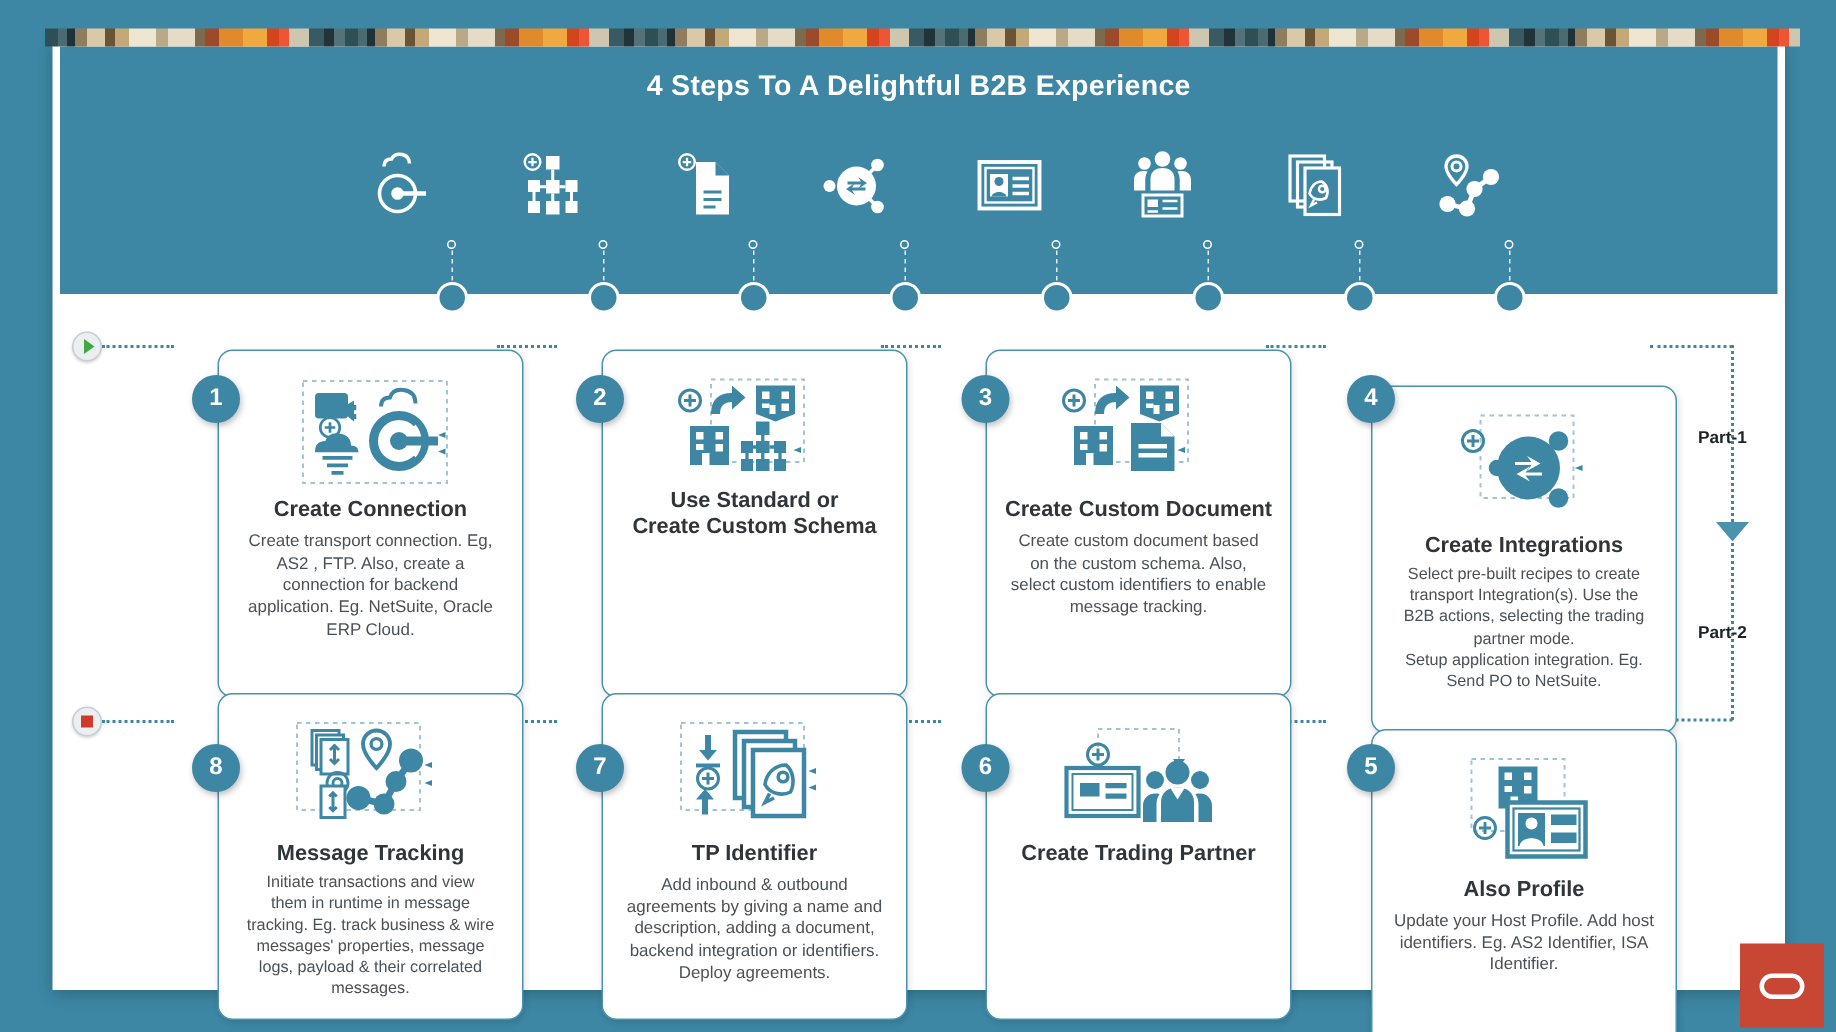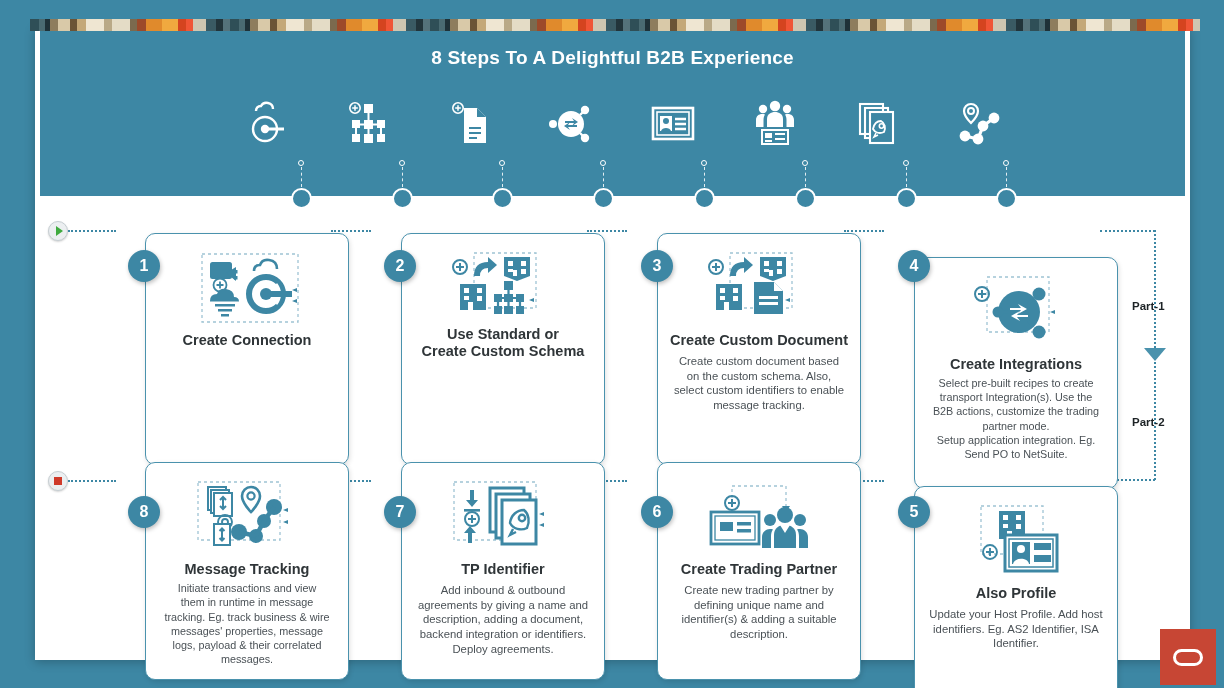--- a/index.html
+++ b/index.html
@@ -171,21 +171,21 @@
 </head>
 <body>
 
 <div id="stage">
 
   <div id="texture-strip"></div>
 
   <div id="page-card">
 
     <div id="header-band">
-      <div id="page-title">8 Steps To A Delightful B2B Experience</div>
+      <div id="page-title">4 Steps To A Delightful B2B Experience</div>
 
       <div class="hdr-icon" style="left:195px;">
         <svg width="42" height="46" viewBox="0 0 42 46" fill="none" stroke="#fff" stroke-width="2.4">
           <path d="M11 11 q0-5 5-5 q2-4 7-3 q5 1 5 6" fill="none"></path>
           <circle cx="20" cy="29" r="12"></circle>
           <circle cx="20" cy="29" r="4.2" fill="#fff" stroke="none"></circle>
           <path d="M20 29 H39" stroke-width="3"></path>
           <path d="M20 17.2 a12 12 0 0 0 0 23.6" stroke="none" fill="none"></path>
           <path d="M20 17 A12 12 0 1 0 20 41" stroke-width="0"></path>
         </svg>
@@ -301,21 +301,21 @@
     </div>
     <div class="dotline-h" style="left:33px; top:202px; width:48px;"></div>
     <div class="dotline-h" style="left:296px; top:202px; width:40px;"></div>
     <div class="dotline-h" style="left:552px; top:202px; width:40px;"></div>
     <div class="dotline-h" style="left:809px; top:202px; width:40px;"></div>
 
     <div class="dotline-h" style="left:1065px; top:202px; width:55px;"></div>
     <div class="dotline-v" style="left:1119px; top:202px; height:250px;"></div>
     <div class="dotline-h" style="left:1065px; top:451px; width:55px;"></div>
     <div id="arrow-down" style="left:1109px; top:320px;"></div>
-    <div class="part-label" style="left:1097px; top:272px;">Part-1</div>
+    <div class="part-label" style="left:1097px; top:258px;">Part-1</div>
     <div class="part-label" style="left:1097px; top:388px;">Part-2</div>
 
     <div class="end-marker" style="left:13px; top:443px;">
       <span class="sq-stop"></span>
     </div>
     <div class="dotline-h" style="left:33px; top:452px; width:48px;"></div>
     <div class="dotline-h" style="left:296px; top:452px; width:40px;"></div>
     <div class="dotline-h" style="left:552px; top:452px; width:40px;"></div>
     <div class="dotline-h" style="left:809px; top:452px; width:40px;"></div>
 
@@ -353,20 +353,25 @@
             <circle cx="84" cy="44" r="17" fill="none" stroke="#3d87a4" stroke-width="6"></circle>
             <path d="M95 33 A17 17 0 0 1 95 55 L92 51 A12 12 0 0 0 92 37 z" fill="#fff"></path>
             <circle cx="84" cy="44" r="6" fill="#3d87a4"></circle>
             <rect x="84" y="41" width="26" height="6" fill="#3d87a4"></rect>
           </g>
           <path d="M115 38l-5 2 5 2z" fill="#3d87a4"></path>
           <path d="M115 49l-5 2 5 2z" fill="#3d87a4"></path>
         </svg>
       </div>
       <div class="card-title">Create Connection</div>
+      <div class="card-desc">Create transport connection. Eg,
+AS2 , FTP. Also, create a
+connection for backend
+application.  Eg. NetSuite, Oracle
+ERP Cloud.</div>
     </div>
 
     <div class="card row1 c2">
       <div class="card-icon">
         <svg width="130" height="80" viewBox="0 0 130 80">
           <rect x="36" y="3" width="62" height="55" fill="none" stroke="#9fc4d4" stroke-width="1.3" stroke-dasharray="3 3"></rect>
           <g fill="none" stroke="#3d87a4" stroke-width="2">
             <circle cx="22" cy="17" r="7"></circle>
               <path d="M22 13v8M18 17h8"></path>
           </g>
@@ -463,21 +468,21 @@
           <g fill="#fff">
             <path d="M59 34h11l-3-4 9 5-9 5 3-4H59z"></path>
             <path d="M77 43H66l3 4-9-5 9-5-3 4h11z"></path>
           </g>
           <path d="M104 36l-5 2 5 2z" fill="#3d87a4"></path>
         </svg>
       </div>
       <div class="card-title">Create Integrations</div>
       <div class="card-desc" style="top:118px;font-size:10.8px;line-height:14.2px;">Select pre-built recipes to create
 transport Integration(s). Use the
-B2B actions, customize the trading
+B2B actions, selecting the trading
 partner mode.
 Setup application integration. Eg.
 Send PO to NetSuite.</div>
     </div>
 
     <div class="card row2 c4">
       <div class="card-icon">
         <svg width="130" height="80" viewBox="0 0 130 80">
           <rect x="30" y="3" width="62" height="48" fill="none" stroke="#9fc4d4" stroke-width="1.3" stroke-dasharray="3 3"></rect>
           <g fill="#3d87a4">
@@ -530,24 +535,20 @@
             <circle cx="76" cy="42" r="6"></circle>
             <circle cx="106" cy="42" r="6"></circle>
             <path d="M80 70V57c0-7 5-10 11-10s11 3 11 10v13z"></path>
             <path d="M68 70V59c0-5 4-8 8-8 1 0 2 0 3 .5-1.5 2-2 4.5-2 7V70z"></path>
             <path d="M114 70V59c0-5-4-8-8-8-1 0-2 0-3 .5 1.5 2 2 4.5 2 7V70z"></path>
             <path d="M86 47h10l-5 8z" fill="#fff"></path>
           </g>
         </svg>
       </div>
       <div class="card-title">Create Trading Partner</div>
-      <div class="card-desc">Create new trading partner  by
-defining unique name and
-identifier(s) &amp; adding a suitable
-description.</div>
     </div>
 
     <div class="card row2 c2">
       <div class="card-icon">
         <svg width="130" height="82" viewBox="0 0 130 82">
           <rect x="16" y="4" width="82" height="58" fill="none" stroke="#9fc4d4" stroke-width="1.3" stroke-dasharray="3 3"></rect>
           <g fill="#3d87a4">
             <path d="M32 12v10h-4l6 7 6-7h-4V12z"></path>
             <rect x="26" y="31" width="16" height="2.6"></rect>
           </g>

